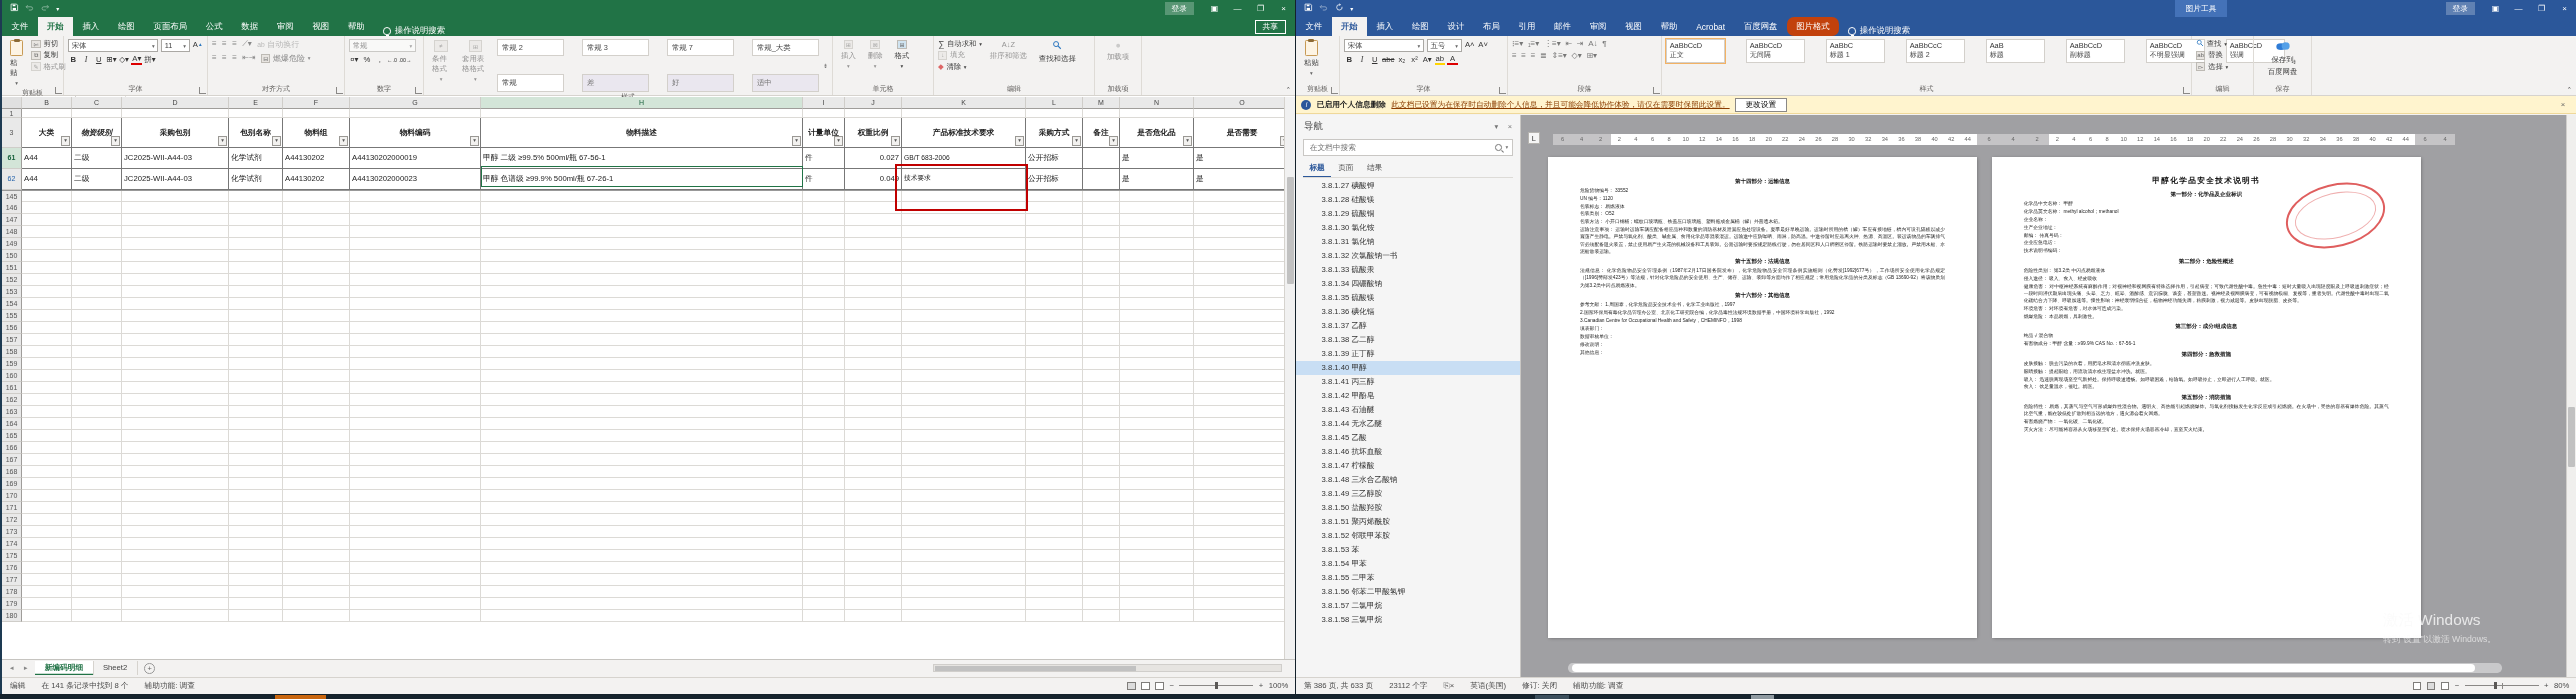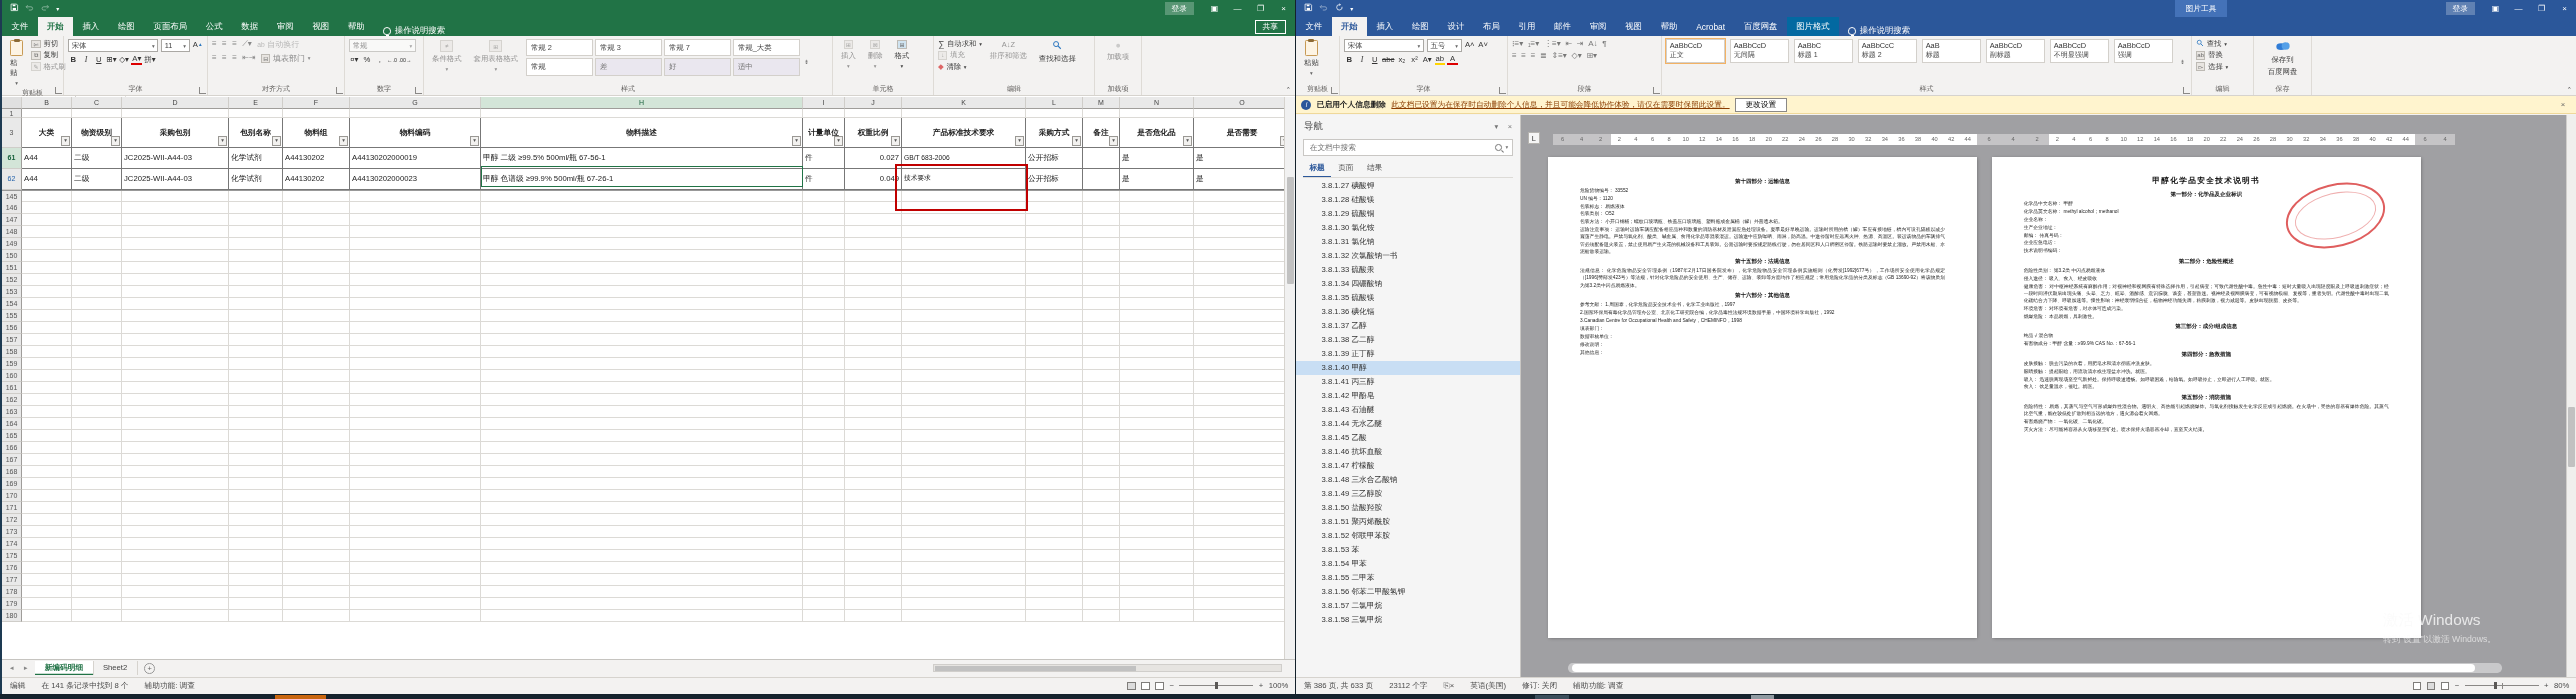--- a/index.html
+++ b/index.html
@@ -21,21 +21,21 @@
 .signin{padding:1.3px 6.7px;background:rgba(255,255,255,.25);margin-right:9.4px;font-size:7.7px;}
 .winbtn{width:23px;height:100%;display:flex;align-items:center;justify-content:center;font-size:8px;}
 .ctx-tool{position:absolute;right:349px;top:0;height:17.4px;line-height:17.4px;padding:0 10.7px;background:#4472b8;font-size:7.7px;}
 
 .tabrow{height:19px;display:flex;align-items:flex-end;color:#fff;font-size:8.4px;}
 #excel-win .tabrow{background:#217346;}
 #word-win .tabrow{background:#2b579a;}
 .rtab{padding:3.4px 9.4px;height:19px;display:flex;align-items:center;}
 .rtab.active{background:#f3f2f1;color:#217346;font-weight:bold;}
 #word-win .rtab.active{color:#2b579a;}
-.rtab.ctx{background:#0369a1;}
+.rtab.ctx{background:#c2410c;border-radius:7px;}
 .searchtab{display:flex;align-items:center;gap:3.4px;padding:0 9.4px;}
 .bulb{width:8px;height:8px;border:0.9px solid #fff;border-radius:50% 50% 40% 40%;position:relative;}
 .bulb:after{content:"";position:absolute;left:2px;bottom:-2.7px;width:2.7px;height:2px;background:#fff;}
 
 .ribbon{height:60px;background:#f3f2f1;border-bottom:0.7px solid #d6d3ce;display:flex;align-items:stretch;font-size:7.4px;color:#444;position:relative;}
 .rgroup{display:flex;flex-direction:column;border-right:0.7px solid #dedbd6;padding:2.7px 4px 0.7px 4px;position:relative;}
 .rg-label{margin-top:auto;text-align:center;color:#605e5c;font-size:7px;padding-bottom:0.7px;}
 .rg-body{display:flex;gap:4px;flex:1;align-items:flex-start;}
 .bigbtn{display:flex;flex-direction:column;align-items:center;justify-content:center;gap:2px;padding:1.3px 4px;font-size:7.4px;color:#444;}
 .clip{width:13.4px;height:16px;background:#fdf4e4;border:1px solid #c79a55;border-radius:1.3px;position:relative;}
@@ -44,21 +44,21 @@
 .sline{display:flex;align-items:center;gap:2.7px;white-space:nowrap;}
 .ico{width:9.4px;height:8.7px;background:#e8e5e1;border:0.7px solid #bdbab4;display:inline-flex;align-items:center;justify-content:center;font-size:6px;color:#666;flex:none;}
 .combo{background:#fff;border:0.7px solid #aaa8a4;padding:0.7px 2.7px;font-size:7.4px;display:flex;align-items:center;white-space:nowrap;}
 .combo .ar{margin-left:auto;padding-left:4px;font-size:5.4px;color:#666;}
 .fmtbtns{display:flex;gap:2px;align-items:center;margin-top:2px;}
 .fb{min-width:10.7px;height:10.7px;display:inline-flex;align-items:center;justify-content:center;font-size:7.7px;color:#333;}
 .stylecard{width:59px;border:0.7px solid #d3d0cb;background:#fff;padding:1.3px 2.7px;font-size:7px;text-align:left;}
 .stylecard .samp{color:#333;font-size:7.4px;}
 .xstylecard{width:67px;border:0.7px solid #d3d0cb;padding:2.7px 4px;font-size:7.4px;background:#fff;}
 .xstylecard.alt{background:#eae7ef;color:#777;}
-.gal{display:grid;gap:2px;}
+.gal{display:grid;gap:18px;}
 .dialog-launcher{position:absolute;right:1.3px;bottom:1.3px;width:6.7px;height:6.7px;border-left:0.7px solid #8a8886;border-bottom:0.7px solid #8a8886;font-size:4.7px;color:#8a8886;}
 .share-btn{position:absolute;right:9.4px;top:-16px;border:0.7px solid #fff;padding:0.7px 6.7px;color:#fff;font-size:7.7px;}
 .collapse{position:absolute;right:4px;bottom:1.3px;color:#666;font-size:6.7px;}
 
 .fbar{height:17.4px;background:#fff;border-bottom:0.7px solid #d0cecb;display:flex;align-items:center;font-size:8px;}
 .namebox{width:74px;height:100%;border-right:0.7px solid #d0cecb;display:flex;align-items:center;padding:0 5.4px;gap:12px;}
 .fx-icons{display:flex;gap:9.4px;padding:0 6.7px;color:#888;border-right:0.7px solid #e2e0dd;height:100%;align-items:center;}
 .ftext{padding:0 6.7px;color:#000;font-size:8px;}
 
 #grid-area{position:absolute;top:97px;bottom:35px;left:0;right:10.7px;background:#fff;overflow:hidden;font-size:7.7px;}
@@ -246,21 +246,21 @@
               <span>自动换行</span>
             </span>
         </div>
         <div style="display:flex;gap:5.4px;color:#888;font-size:8px;margin-top:2.7px;">
           <span>≡</span>
             <span>≡</span>
             <span>≡</span>
           <span>⇤⇥</span>
           <span class="sline">
               <span class="ico">⊟</span>
-              <span>填表部门</span>
+              <span>燃爆危险</span>
               <span style="font-size:5.4px;">▾</span>
             </span>
         </div>
         <div class="rg-label">对齐方式</div>
         <span class="dialog-launcher"></span>
       </div>
       <div class="rgroup" style="width:79px;">
         <span class="combo dim" style="width:67px;">
             <span>常规</span>
             <span class="ar">▾</span>
@@ -404,21 +404,21 @@
           <div class="cell" style="width: 57px;"></div>
           <div class="cell" style="width: 124px;"></div>
           <div class="cell" style="width: 57px;"></div>
           <div class="cell" style="width: 37px;"></div>
           <div class="cell" style="width: 74px;"></div>
           <div class="cell" style="width: 97px;"></div>
         </div>
         <div class="grow" style="height: 29.5px;">
           <div class="rh" style="height: 29.5px;">3</div>
           <div class="cell tb ctr" style="width: 50px;">大类<div class="filterbtn">▼</div></div>
-          <div class="cell tb ctr" style="width: 50px;">物资级别<div class="filterbtn">▼</div></div>
+          <div class="cell tb ctr" style="width: 50px; font-style: italic;">物资级别<div class="filterbtn">▼</div></div>
           <div class="cell tb ctr" style="width: 107px;">采购包别<div class="filterbtn">▼</div></div>
           <div class="cell tb ctr" style="width: 54px;">包别名称<div class="filterbtn">▼</div></div>
           <div class="cell tb ctr" style="width: 67px;">物料组<div class="filterbtn">▼</div></div>
           <div class="cell tb ctr" style="width: 131px;">物料编码<div class="filterbtn">▼</div></div>
           <div class="cell tb ctr" style="width: 322px;">物料描述<div class="filterbtn">▼</div></div>
           <div class="cell tb ctr" style="width: 42px;">计量单位<div class="filterbtn">▼</div></div>
           <div class="cell tb ctr" style="width: 57px;">权重比例<div class="filterbtn">▼</div></div>
           <div class="cell tb ctr" style="width: 124px;">产品标准技术要求<div class="filterbtn">▼</div></div>
           <div class="cell tb ctr" style="width: 57px;">采购方式<div class="filterbtn">▼</div></div>
           <div class="cell tb ctr" style="width: 37px;">备注<div class="filterbtn">▼</div></div>

